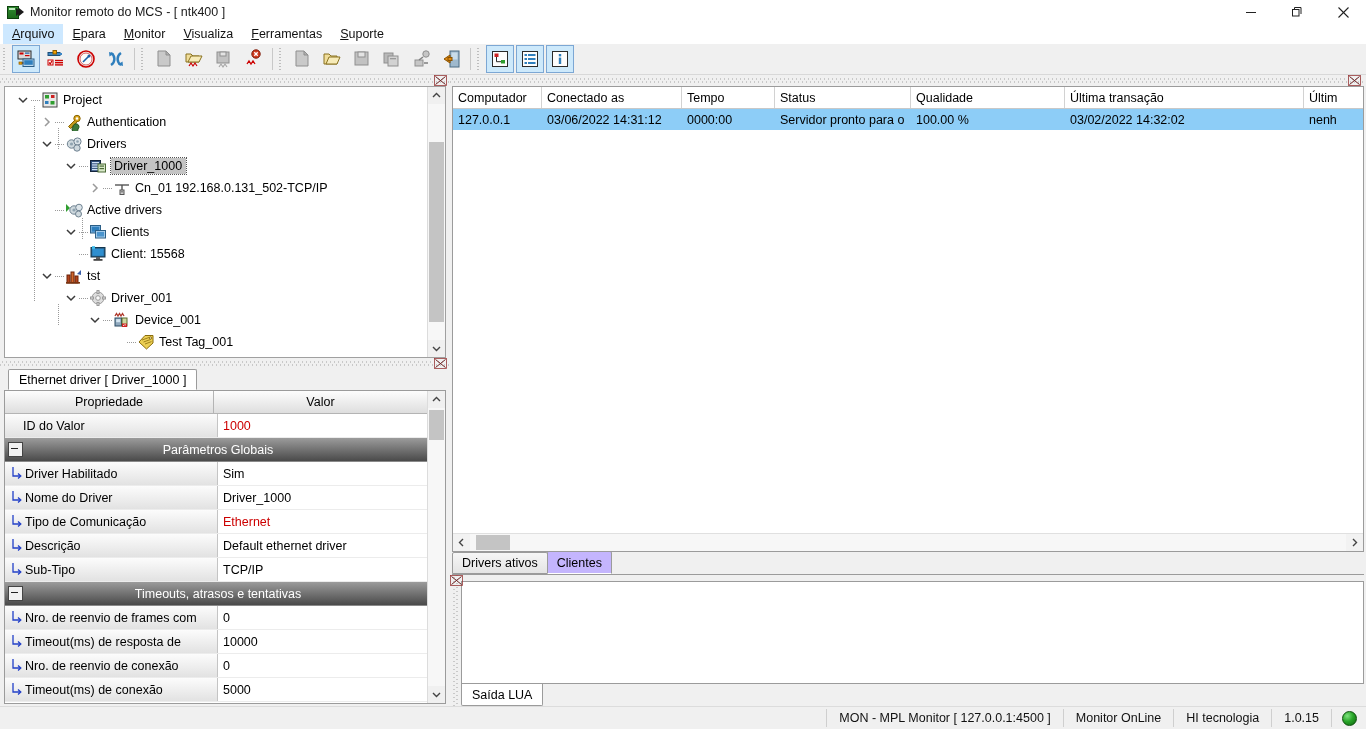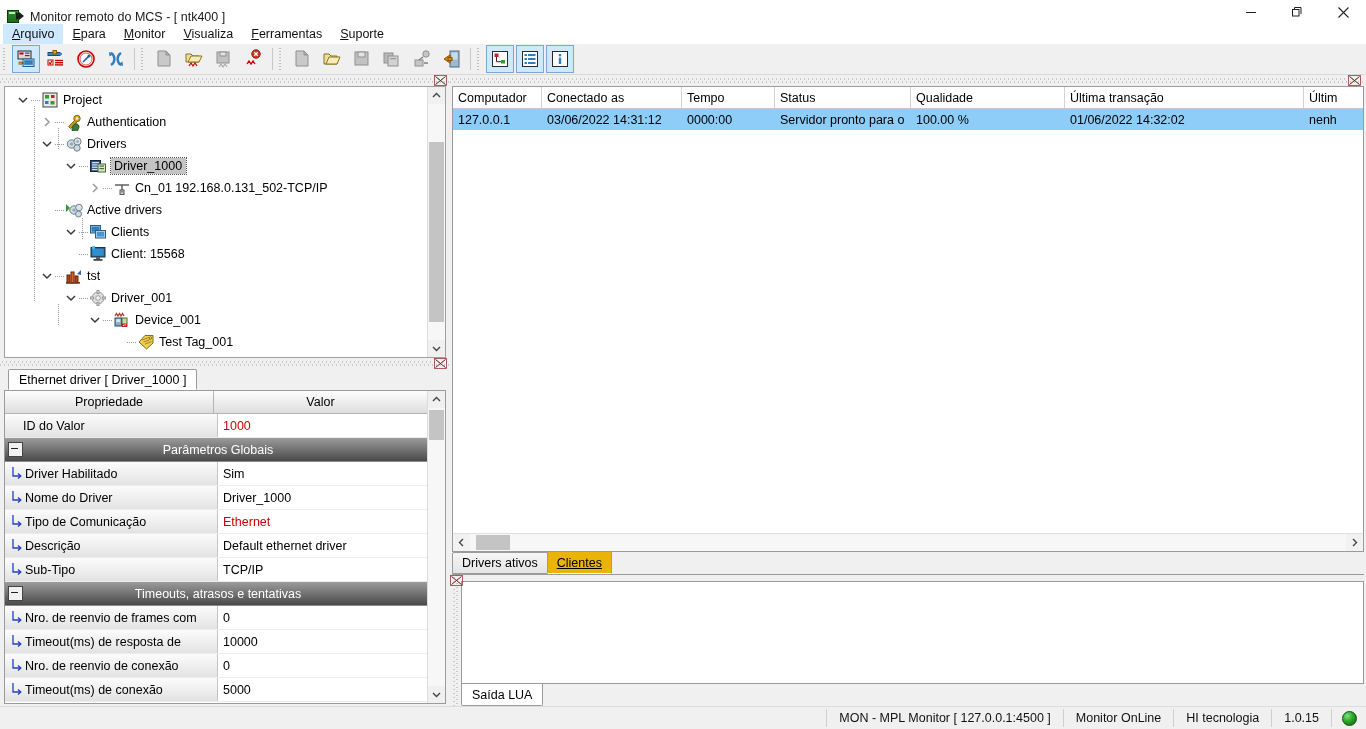--- a/index.html
+++ b/index.html
@@ -18,21 +18,21 @@
     background: #f0f0f0;
     display: flex;
     flex-direction: column;
   }
 
   
   .titlebar {
     height: 24px;
     background: #ffffff;
     display: flex;
-    align-items: flex-end;
+    align-items: center;
     flex: 0 0 24px;
     position: relative;
   }
   .title-icon {
     width: 16px; height: 16px;
     margin-left: 7px; margin-right: 7px;
     position: relative;
     flex: 0 0 16px;
   }
   .ti-box {
@@ -435,25 +435,24 @@
     padding: 0 9px;
     display:flex;align-items:center;
     font-size: 12.5px;
     border: 1px solid #9b9b9b;
     background: linear-gradient(#f6f6f6,#e4e4e4);
     border-radius: 2px 2px 0 0;
     margin-right: -1px;
     white-space: nowrap;
   }
   .gtab.active {
-    background: #eab308;
+    background: #c4b5fd;
     border-bottom: 1px solid #fff;
     height: 21px;
     z-index: 2;
-    text-decoration: underline;
   }
 
   
   .lua-panel {
     flex: 1 1 auto;
     display: flex;
     min-height: 0;
     margin-top: 0px;
   }
   .lua-grip {
@@ -1126,21 +1125,21 @@
               <div class="cell" style="width: 239px; flex: 0 0 239px;">Última transação</div>
               <div class="cell" style="width: 60px; flex: 0 0 60px;">Últim</div>
             </div>
           <div id="dg-rows">
               <div class="dg-row">
                 <div class="cell" style="width: 89px; flex: 0 0 89px;">127.0.0.1</div>
                 <div class="cell" style="width: 140px; flex: 0 0 140px;">03/06/2022 14:31:12</div>
                 <div class="cell" style="width: 93px; flex: 0 0 93px;">0000:00</div>
                 <div class="cell" style="width: 136px; flex: 0 0 136px;">Servidor pronto para o</div>
                 <div class="cell" style="width: 154px; flex: 0 0 154px;">100.00 %</div>
-                <div class="cell" style="width: 239px; flex: 0 0 239px;">01/06/2022 14:32:02</div>
+                <div class="cell" style="width: 239px; flex: 0 0 239px;">03/02/2022 14:32:02</div>
                 <div class="cell" style="width: 60px; flex: 0 0 60px;">nenh</div>
               </div>
             </div>
           <div class="dg-body"></div>
           <div class="hscroll">
             <div class="hs-arrow">
               <svg width="7" height="9" viewBox="0 0 7 9">
                   <polyline points="5,1 1.5,4.5 5,8" fill="none" stroke="#444" stroke-width="1.4"></polyline>
                 </svg>
             </div>

